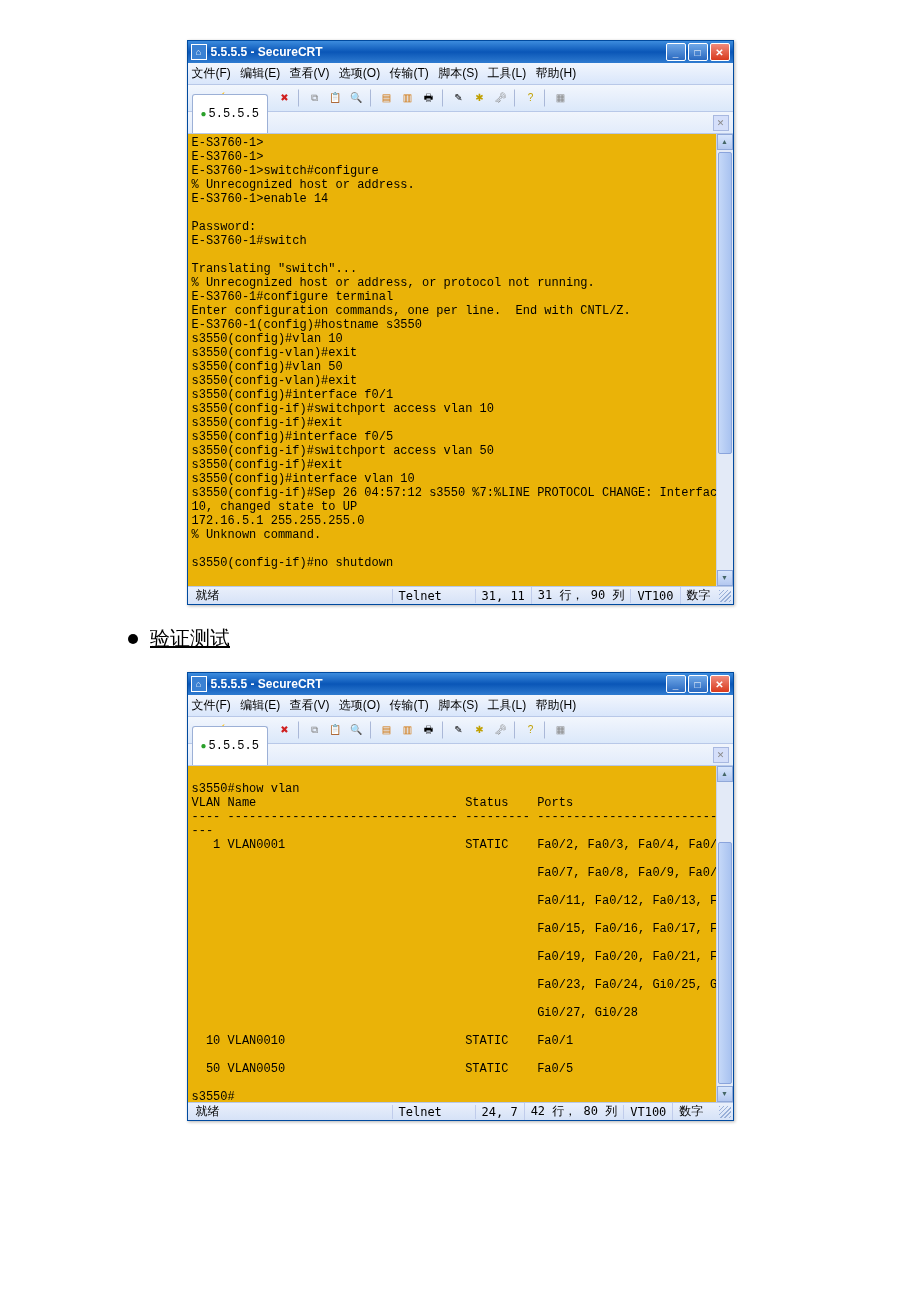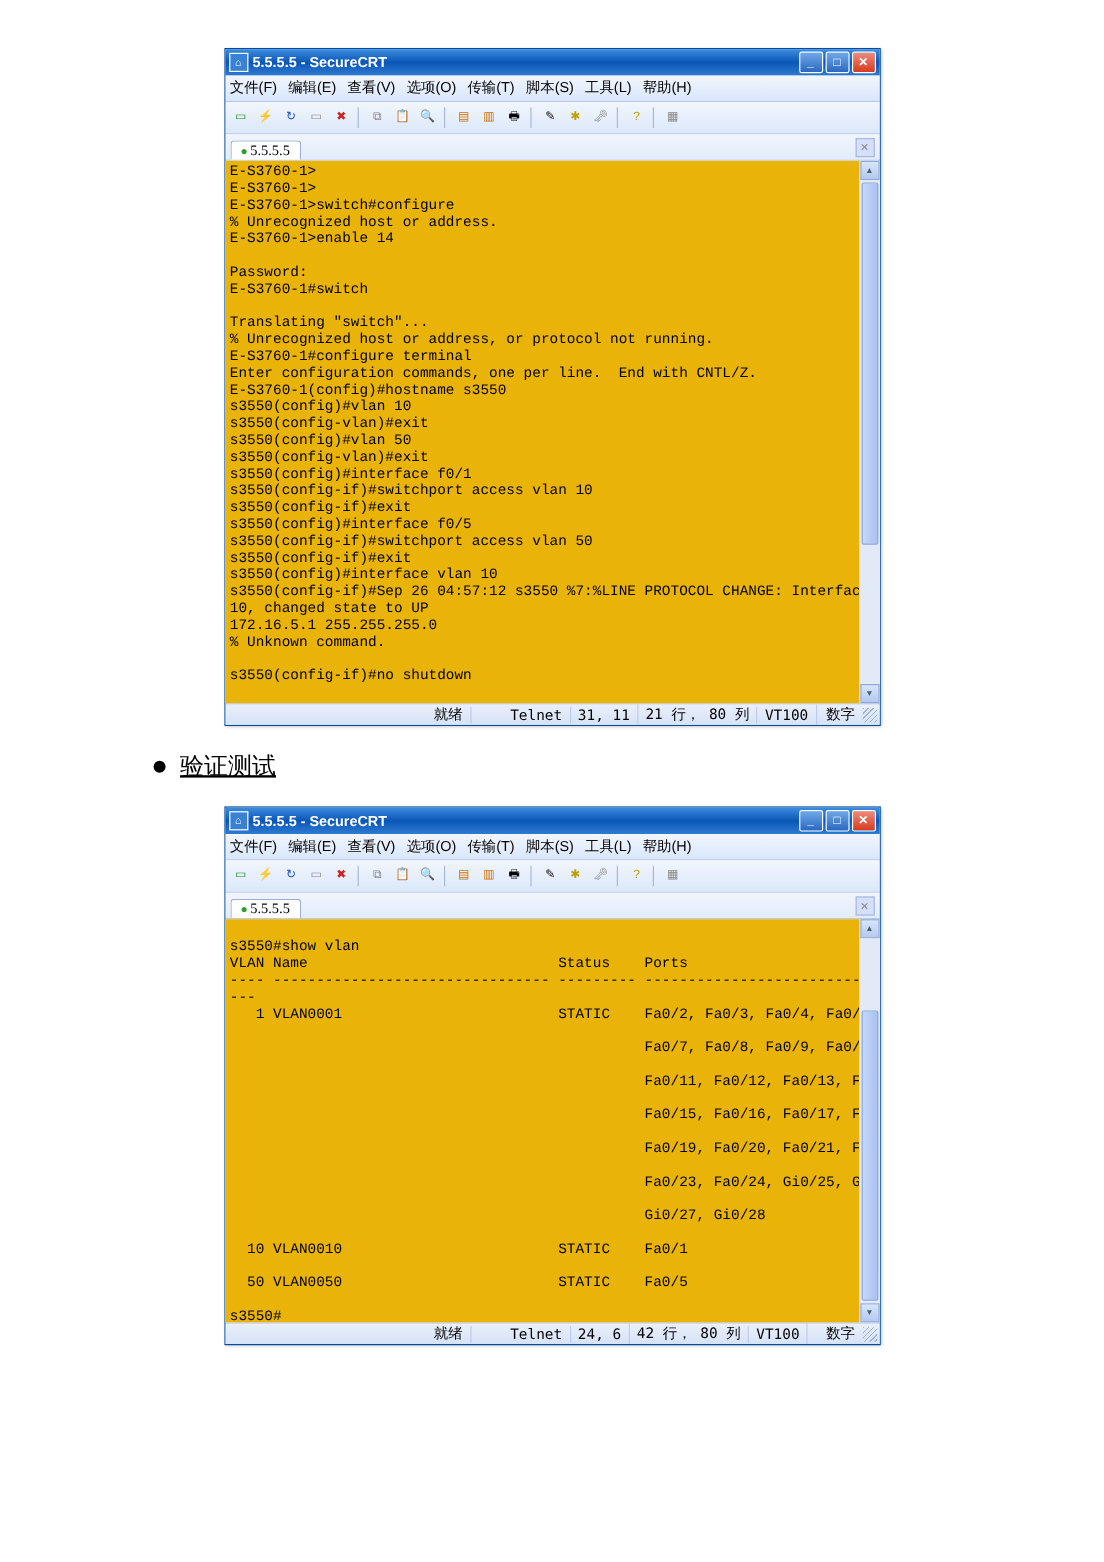--- a/index.html
+++ b/index.html
@@ -78,23 +78,23 @@
     border-bottom: 1px solid #b8c8e8;
     padding: 1px 4px 0 4px;
     display: flex;
     align-items: flex-end;
     height: 20px;
   }
   .tab {
     background: #fff;
     border: 1px solid #9cb0d6;
     border-bottom: none;
-    padding: 0 8px;
-    font-size: 12px;
-    font-family: Liberation Serif, serif;
+    padding: 12px 8px;
+    font-size: 12px;
+    font-family: Liberation Mono, monospace;
     border-radius: 3px 3px 0 0;
     color: #000;
   }
   .tab .dot { color: #2aa02a; margin-right: 2px; font-size: 10px; }
   .tab-x {
     margin-left: auto;
     width: 14px; height: 14px;
     background: #d5dffa;
     border: 1px solid #a8b8e0;
     color: #888;
@@ -139,21 +139,20 @@
   .statusbar {
     background: linear-gradient(to bottom,#eaf0fb,#d6e2f7);
     border-top: 1px solid #b8c8e8;
     font-size: 12px;
     font-family: "SimSun", monospace;
     color: #000;
     display: flex;
     padding: 1px 2px;
     height: 15px;
     align-items: center;
-    text-align: right;
   }
   .statusbar .cell {
     border-left: 1px solid #c0cceb;
     padding: 0 6px;
     white-space: nowrap;
   }
   .statusbar .cell:first-child { border-left: none; flex: 0 0 190px; }
   .bullet-line {
     display: flex; align-items: center;
     font-family: "SimSun", serif;
@@ -306,21 +305,21 @@
         <div class="sb-thumb" style="top:2px; height:300px;"></div>
       </div>
       <div class="sb-btn">▼</div>
     </div>
   </div>
 
   <div class="statusbar">
     <div class="cell">就绪</div>
     <div class="cell" style="flex:0 0 70px">Telnet</div>
     <div class="cell">31, 11</div>
-    <div class="cell">21 行， 80 列</div>
+    <div class="cell">31 行， 90 列</div>
     <div class="cell">VT100</div>
     <div class="cell" style="flex:1">数字</div>
     <div class="grip"></div>
   </div>
 </div>
 
 <div class="bullet-line">
   <div class="bullet-dot"></div>
   <span>验证测试</span>
 </div>
@@ -440,19 +439,19 @@
       <div class="sb-track">
         <div class="sb-thumb" style="bottom:2px; height:240px;"></div>
       </div>
       <div class="sb-btn">▼</div>
     </div>
   </div>
 
   <div class="statusbar">
     <div class="cell">就绪</div>
     <div class="cell" style="flex:0 0 70px">Telnet</div>
-    <div class="cell">24,  6</div>
+    <div class="cell">24,  7</div>
     <div class="cell">42 行， 80 列</div>
     <div class="cell">VT100</div>
     <div class="cell" style="flex:1">数字</div>
     <div class="grip"></div>
   </div>
 </div>
 
 </body></html>

